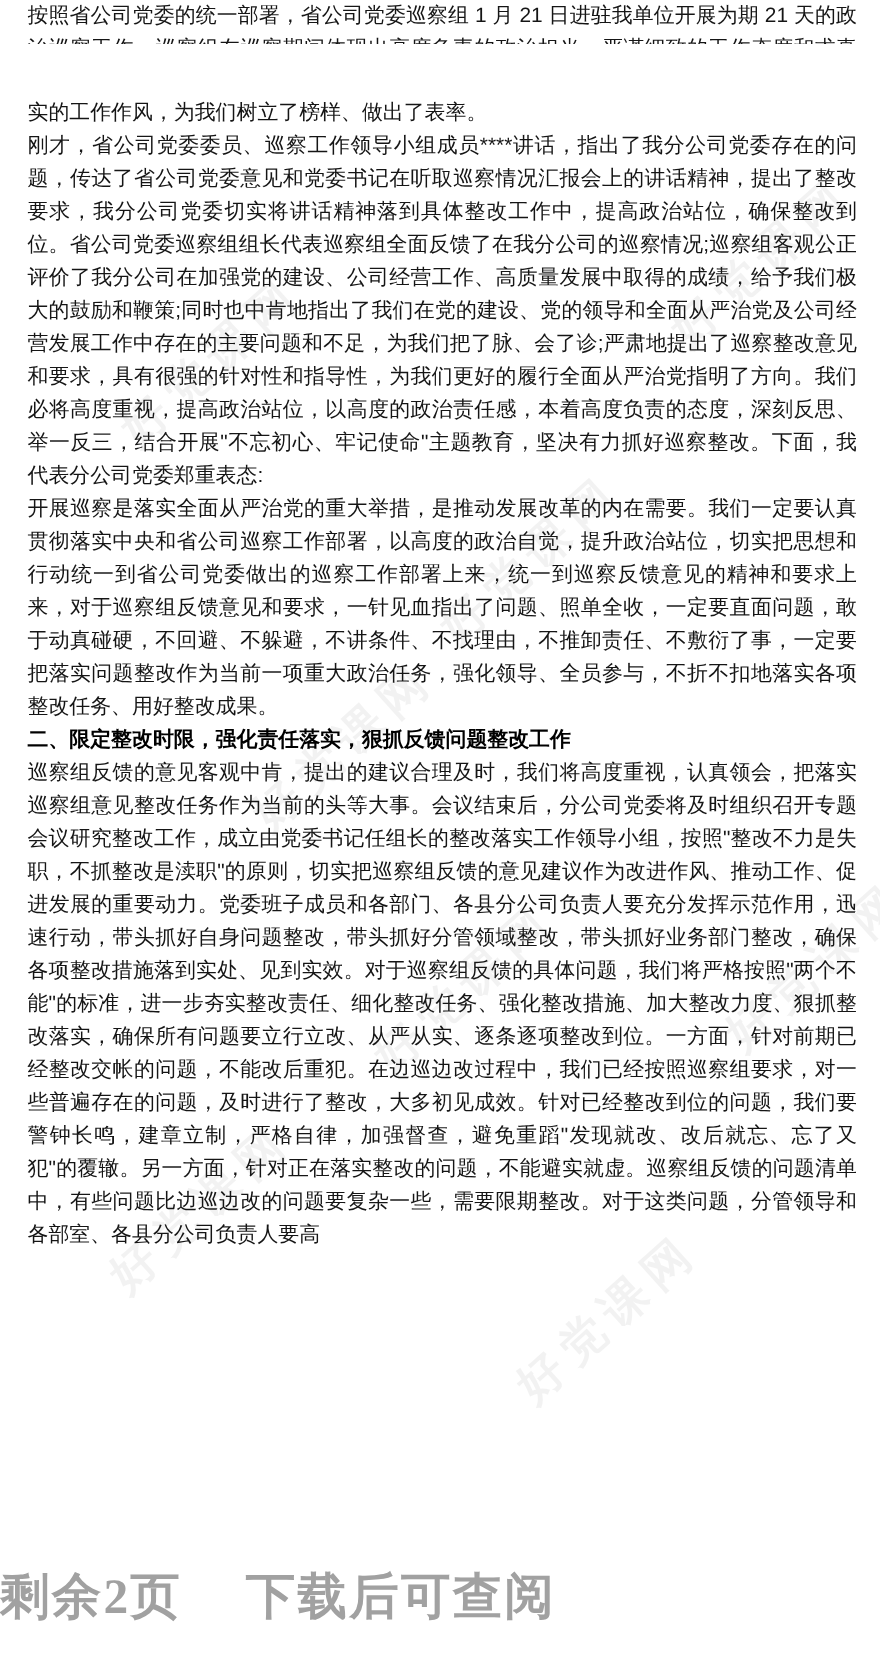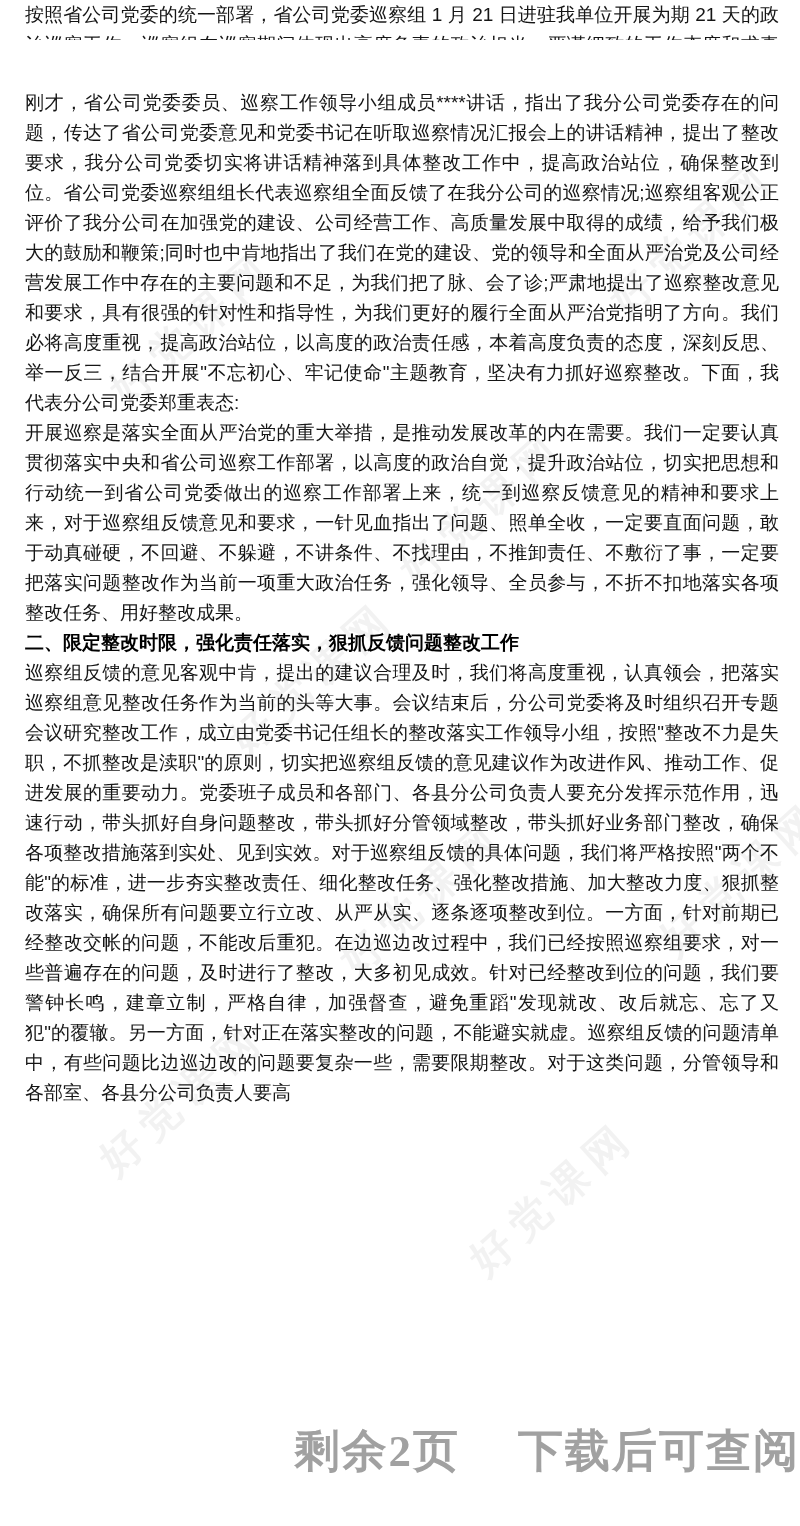--- a/index.html
+++ b/index.html
@@ -19,21 +19,21 @@
   .heading{margin:0;font-weight:700;color:#000;}
   .heading-indent{padding-left:8px;}
   .watermark-layer{position:absolute;left:0;top:0;width:800px;height:1526px;pointer-events:none;}
   .watermark-layer span{
     position:absolute;transform:rotate(-42deg);
     font-size:42px;letter-spacing:9px;font-weight:700;
     color:rgba(0,0,0,0.05);white-space:nowrap;
   }
   .footer{
     position:absolute;left:0;right:0;top:1421px;
-    text-align:right;color:#a1a1a1;font-weight:700;font-size:45px;
+    text-align:left;color:#a1a1a1;font-weight:700;font-size:45px;
     font-family:"Liberation Serif","DejaVu Serif",serif;letter-spacing:2px;
   }
   .footer .gap{display:inline-block;width:58px;}
 </style>
 </head>
 <body>
 
 <div class="watermark-layer">
   <span style="left:90px;top:300px">好党课网</span>
   <span style="left:590px;top:210px">好党课网</span>
@@ -42,20 +42,21 @@
   <span style="left:320px;top:870px">好党课网</span>
   <span style="left:640px;top:850px">好党课网</span>
   <span style="left:80px;top:1070px">好党课网</span>
   <span style="left:450px;top:1170px">好党课网</span>
 </div>
 
 <div class="content">
   <div class="clip-wrap">
     <p class="para clip-inner">按照省公司党委的统一部署，省公司党委巡察组 1 月 21 日进驻我单位开展为期 21 天的政治巡察工作。巡察组在巡察期间体现出高度负责的政治担当、严谨细致的工作态度和求真务</p>
   </div>
+  <p class="para">实的工作作风，为我们树立了榜样、做出了表率。</p>
   <p class="para">刚才，省公司党委委员、巡察工作领导小组成员****讲话，指出了我分公司党委存在的问题，传达了省公司党委意见和党委书记在听取巡察情况汇报会上的讲话精神，提出了整改要求，我分公司党委切实将讲话精神落到具体整改工作中，提高政治站位，确保整改到位。省公司党委巡察组组长代表巡察组全面反馈了在我分公司的巡察情况;巡察组客观公正评价了我分公司在加强党的建设、公司经营工作、高质量发展中取得的成绩，给予我们极大的鼓励和鞭策;同时也中肯地指出了我们在党的建设、党的领导和全面从严治党及公司经营发展工作中存在的主要问题和不足，为我们把了脉、会了诊;严肃地提出了巡察整改意见和要求，具有很强的针对性和指导性，为我们更好的履行全面从严治党指明了方向。我们必将高度重视，提高政治站位，以高度的政治责任感，本着高度负责的态度，深刻反思、举一反三，结合开展"不忘初心、牢记使命"主题教育，坚决有力抓好巡察整改。下面，我代表分公司党委郑重表态:</p>
   <p class="para">开展巡察是落实全面从严治党的重大举措，是推动发展改革的内在需要。我们一定要认真贯彻落实中央和省公司巡察工作部署，以高度的政治自觉，提升政治站位，切实把思想和行动统一到省公司党委做出的巡察工作部署上来，统一到巡察反馈意见的精神和要求上来，对于巡察组反馈意见和要求，一针见血指出了问题、照单全收，一定要直面问题，敢于动真碰硬，不回避、不躲避，不讲条件、不找理由，不推卸责任、不敷衍了事，一定要把落实问题整改作为当前一项重大政治任务，强化领导、全员参与，不折不扣地落实各项整改任务、用好整改成果。</p>
   <p class="heading">二、限定整改时限，强化责任落实，狠抓反馈问题整改工作</p>
   <p class="para">巡察组反馈的意见客观中肯，提出的建议合理及时，我们将高度重视，认真领会，把落实巡察组意见整改任务作为当前的头等大事。会议结束后，分公司党委将及时组织召开专题会议研究整改工作，成立由党委书记任组长的整改落实工作领导小组，按照"整改不力是失职，不抓整改是渎职"的原则，切实把巡察组反馈的意见建议作为改进作风、推动工作、促进发展的重要动力。党委班子成员和各部门、各县分公司负责人要充分发挥示范作用，迅速行动，带头抓好自身问题整改，带头抓好分管领域整改，带头抓好业务部门整改，确保各项整改措施落到实处、见到实效。对于巡察组反馈的具体问题，我们将严格按照"两个不能"的标准，进一步夯实整改责任、细化整改任务、强化整改措施、加大整改力度、狠抓整改落实，确保所有问题要立行立改、从严从实、逐条逐项整改到位。一方面，针对前期已经整改交帐的问题，不能改后重犯。在边巡边改过程中，我们已经按照巡察组要求，对一些普遍存在的问题，及时进行了整改，大多初见成效。针对已经整改到位的问题，我们要警钟长鸣，建章立制，严格自律，加强督查，避免重蹈"发现就改、改后就忘、忘了又犯"的覆辙。另一方面，针对正在落实整改的问题，不能避实就虚。巡察组反馈的问题清单中，有些问题比边巡边改的问题要复杂一些，需要限期整改。对于这类问题，分管领导和各部室、各县分公司负责人要高</p>
 </div>
 
 <div class="footer">
   <span>剩余2页</span><span class="gap"></span><span>下载后可查阅</span>
 </div>
 

